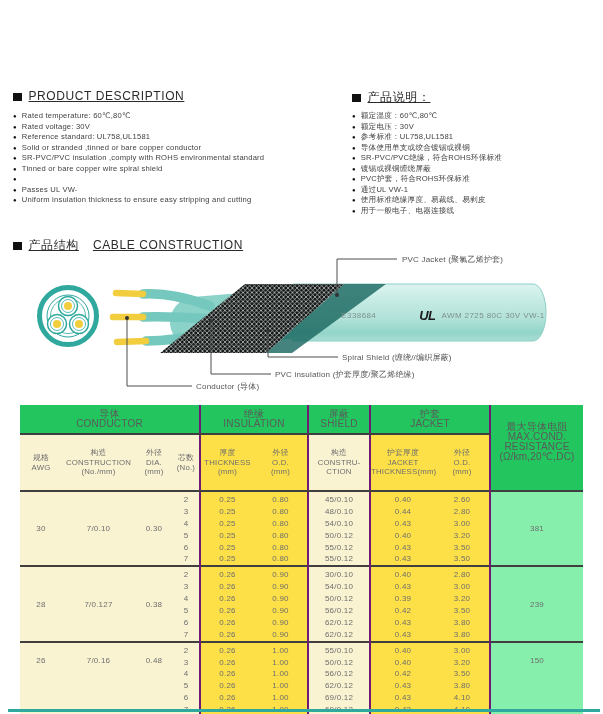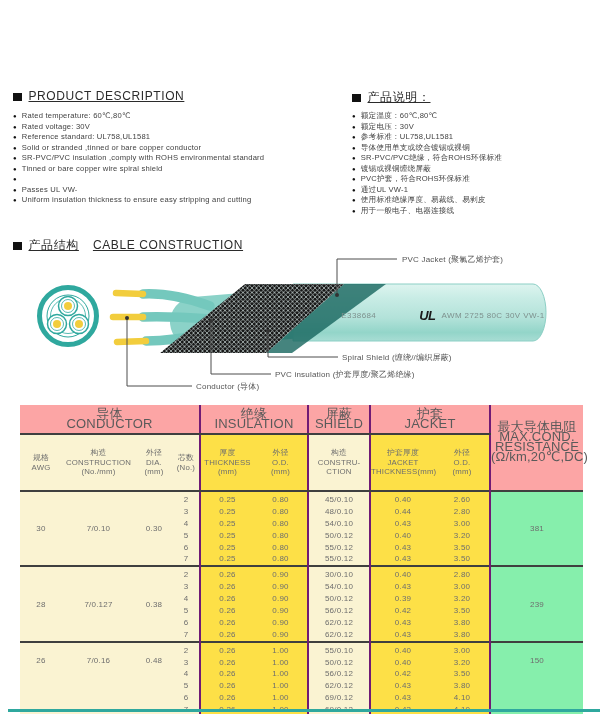--- a/index.html
+++ b/index.html
@@ -19,21 +19,21 @@
   
   .dg-label{position:absolute;font-size:8px;color:#555;white-space:nowrap;letter-spacing:.2px;}
   .jacket-print{position:absolute;left:348px;top:308px;width:190px;font-size:8px;color:#7e918e;
                 letter-spacing:.4px;display:flex;gap:6px;justify-content:center;align-items:center;white-space:nowrap;}
   .ul-mark{font-weight:bold;font-style:italic;color:#1a1a1a;font-size:13px;letter-spacing:-0.5px;padding-left:37px;}
 
   
   .tbl-wrap{position:absolute;left:20px;top:405px;}
   table{border-collapse:collapse;table-layout:fixed;width:563px;}
   td{padding:0;text-align:center;vertical-align:middle;font-size:8px;color:#6e6e6e;letter-spacing:.2px;}
-  .grp-hdr td{height:28px;background:#fca5a5;font-size:13px;color:#5a5a5a;line-height:10px;}
+  .grp-hdr td{height:28px;background:#22c55e;font-size:10px;color:#5a5a5a;line-height:10px;}
   .grp-hdr td.underl{border-bottom:2px solid #3f3f3f;}
   .sub-hdr td{height:55px;font-size:7.8px;line-height:9.5px;border-bottom:2.5px solid #3f3f3f;}
   .bg-cream{background:#faf3d2;}
   .bg-blue{background:#fde047;margin-top:16px;}
   .bg-white{background:#86efac;}
   .v{border-left:2px solid #701a75;}
   .grp td{border-top:2px solid #3f3f3f;}
   .stack div{line-height:11.9px;height:11.9px;}
   .stack{vertical-align:top;padding-top:2px;}
   .res-hdr{vertical-align:top;padding-top:17px;line-height:10px;font-size:7.8px;background:#fff;}

